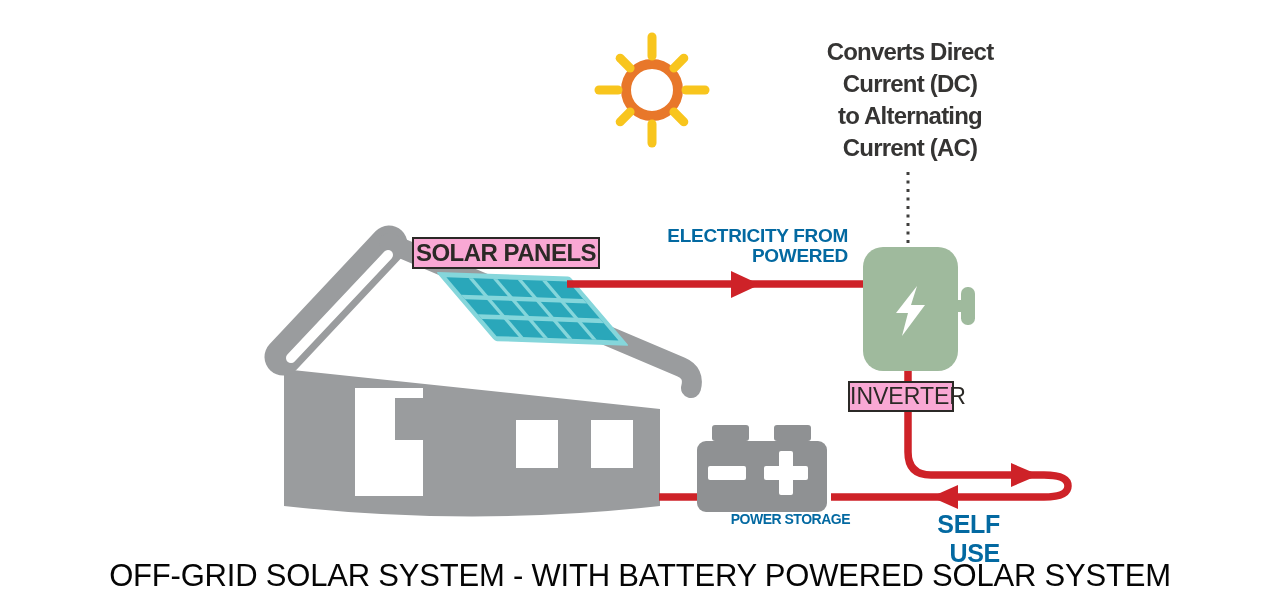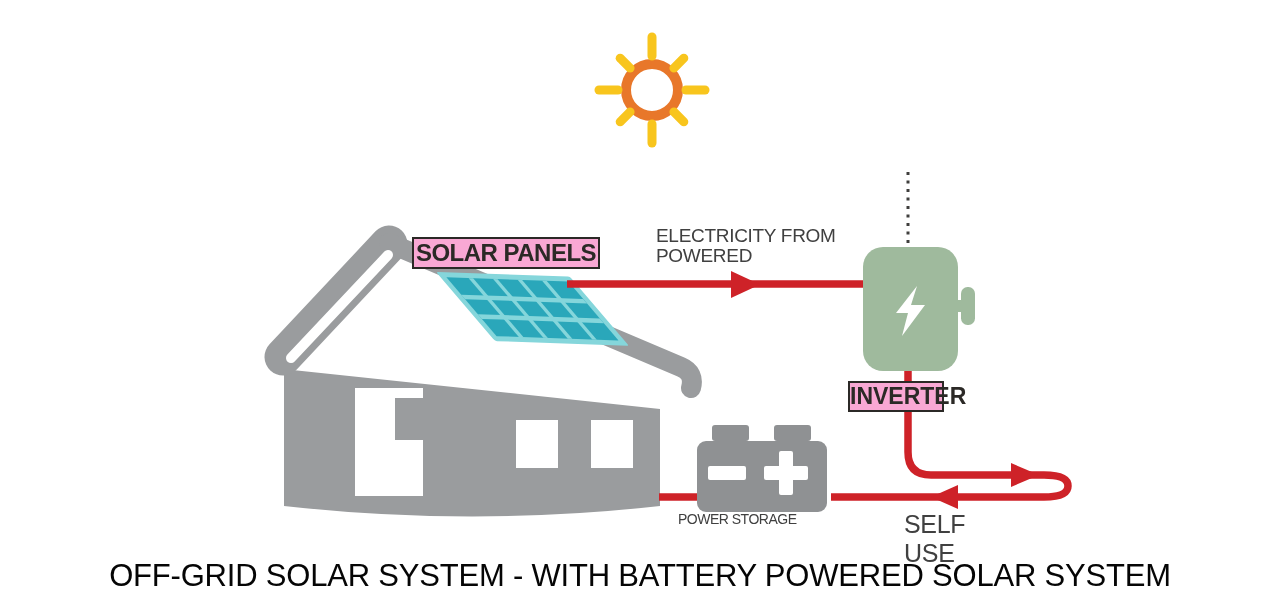--- a/index.html
+++ b/index.html
@@ -18,23 +18,23 @@
   .dotted-line{fill:none;stroke:#3F3E3D;stroke-width:3;stroke-dasharray:3 5.5;}
   .sun-ring{fill:none;stroke-width:10;}
   .sun-rays{fill:none;stroke-width:9;stroke-linecap:round;}
   
   .label-box{
     position:absolute;border:2px solid #2B2926;background:#f9a8d4;color:#2B2926;
     text-align:center;box-sizing:border-box;
   }
   #solar-panels-label{left:412px;top:237px;width:188px;height:32px;
     font-size:24px;font-weight:700;line-height:27px;letter-spacing:-0.5px;}
-  #inverter-label{left:848px;top:381px;width:96px;height:31px;
-    font-size:23px;font-weight:700;line-height:26px;}
-  .caps-label{position:absolute;color:#404040;font-weight:400;text-align:left;}
+  #inverter-label{left:848px;top:381px;width:106px;height:31px;
+    font-size:23px;font-weight:400;line-height:26px;}
+  .caps-label{position:absolute;color:#0369a1;font-weight:700;text-align:right;}
   #electricity-label{left:656px;top:226px;width:192px;font-size:19px;line-height:20px;letter-spacing:-0.3px;}
   #power-storage-label{left:678px;top:511px;width:172px;font-size:14px;letter-spacing:-0.5px;}
   #self-use-label{left:904px;top:510px;width:96px;font-size:25px;letter-spacing:-0.3px;}
   #inverter-note{position:absolute;left:810px;top:36px;width:200px;text-align:center;
     font-size:24px;font-weight:700;line-height:32px;color:#353433;letter-spacing:-0.8px;}
   #inverter-note span{display:block;}
   #electricity-label span{display:block;}
   #main-title{position:absolute;left:50%;top:558px;transform:translateX(-50%);
     white-space:nowrap;font-size:31px;font-weight:400;color:#050505;letter-spacing:-0.2px;}
 </style>
@@ -121,20 +121,26 @@
     </g>
   </svg>
 
   <div class="label-box" id="solar-panels-label">SOLAR PANELS</div>
 
   <div class="caps-label" id="electricity-label">
     <span>ELECTRICITY FROM</span>
     <span>POWERED</span>
   </div>
 
+  <div id="inverter-note">
+    <span>Converts Direct</span>
+    <span>Current (DC)</span>
+    <span>to Alternating</span>
+    <span>Current (AC)</span>
+  </div>
 
   <div class="label-box" id="inverter-label">INVERTER</div>
 
   <div class="caps-label" id="power-storage-label">POWER STORAGE</div>
 
   <div class="caps-label" id="self-use-label">SELF USE</div>
 
   <div id="main-title">OFF-GRID SOLAR SYSTEM - WITH BATTERY POWERED SOLAR SYSTEM</div>
 </div>
 

